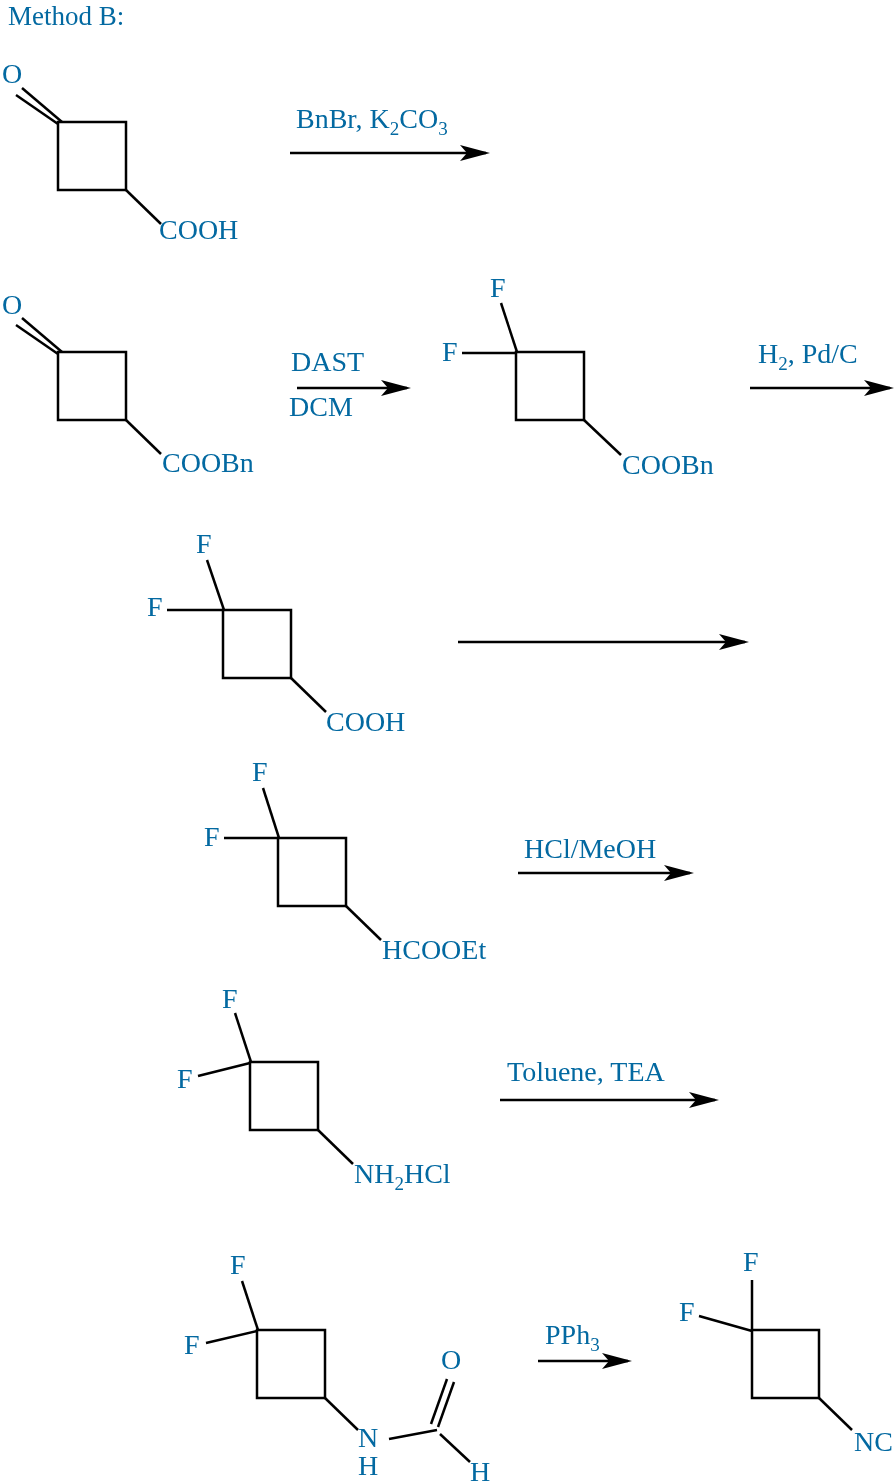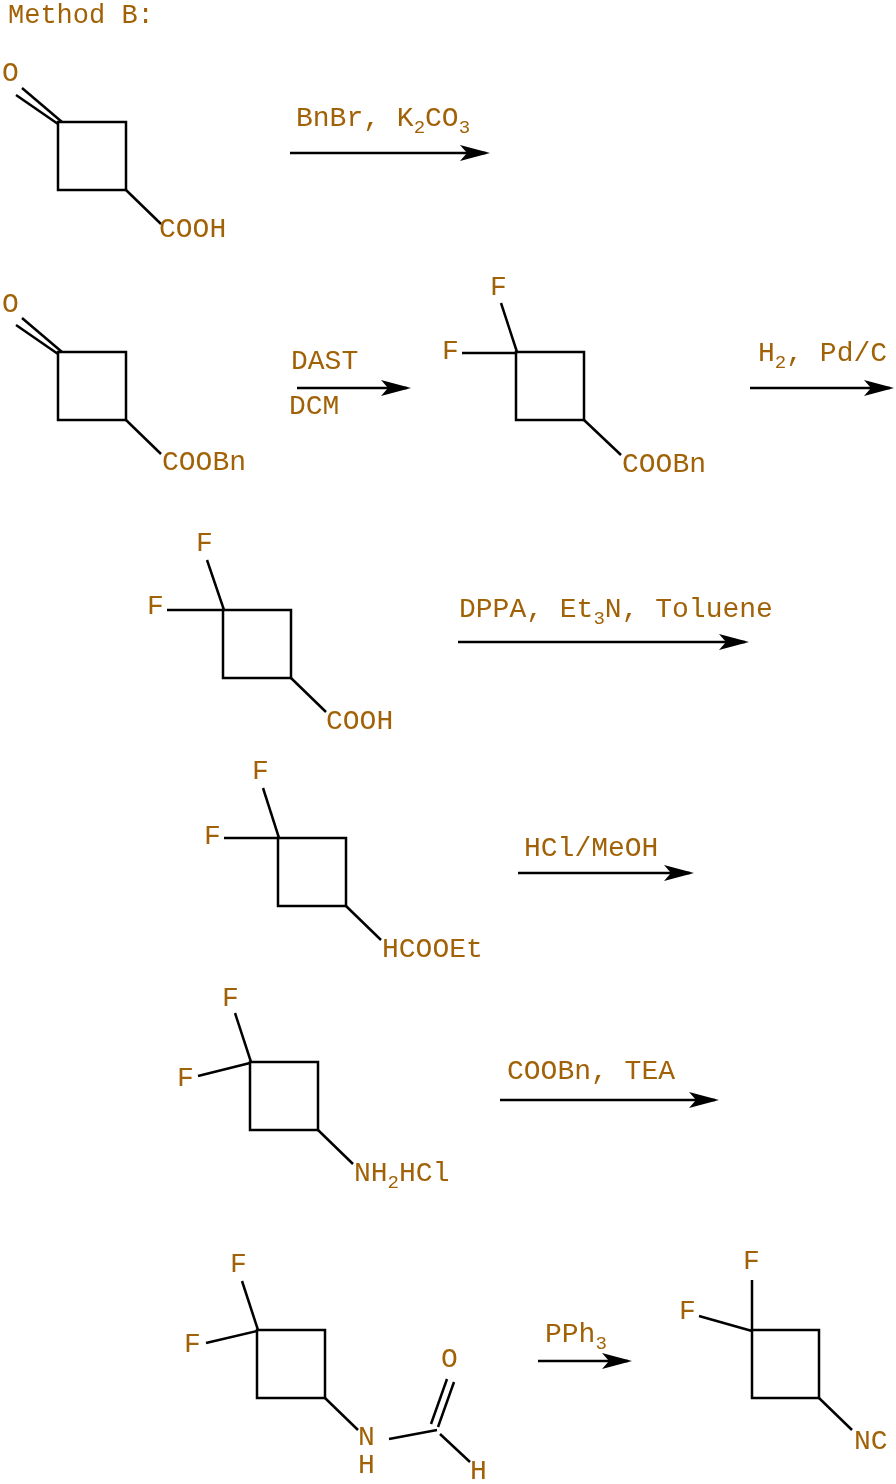--- a/index.html
+++ b/index.html
@@ -1,22 +1,22 @@
 <!DOCTYPE html>
 <html><head>
 <meta charset="utf-8">
 <style>
   html, body { margin: 0; padding: 0; background: #ffffff; }
   #canvas {
     position: relative;
     width: 896px;
     height: 1484px;
     background: #ffffff;
-    font-family: Liberation Mono, monospace;
-    color: #a16207;
+    font-family: Liberation Serif, serif;
+    color: #0369a1;
     overflow: hidden;
   }
   #drawing { position: absolute; left: 0; top: 0; }
   #drawing line, #drawing rect {
     stroke: #000;
     stroke-width: 2.5;
     fill: none;
     stroke-linecap: butt;
   }
   .lbl {
@@ -152,33 +152,32 @@
   <div class="lbl" style="left:490px; top:274px">F</div>
   <div class="lbl" style="left:442px; top:338px">F</div>
   <div class="lbl" style="left:622px; top:451px">COOBn</div>
 
   <div class="lbl" style="left:758px; top:340px"><span>H</span><sub>2</sub><span>, Pd/C</span></div>
 
   <div class="lbl" style="left:196px; top:530px">F</div>
   <div class="lbl" style="left:147px; top:593px">F</div>
   <div class="lbl" style="left:326px; top:708px">COOH</div>
 
-  <div class="lbl" style="left:459px; top:596px"><span>DPPA, Et</span><sub>3</sub><span>N, Toluene</span></div>
 
   <div class="lbl" style="left:252px; top:758px">F</div>
   <div class="lbl" style="left:204px; top:823px">F</div>
   <div class="lbl" style="left:382px; top:936px">HCOOEt</div>
 
   <div class="lbl" style="left:524px; top:835px">HCl/MeOH</div>
 
   <div class="lbl" style="left:222px; top:985px">F</div>
   <div class="lbl" style="left:177px; top:1065px">F</div>
   <div class="lbl" style="left:354px; top:1160px"><span>NH</span><sub>2</sub><span>HCl</span></div>
 
-  <div class="lbl" style="left:507px; top:1058px">COOBn, TEA</div>
+  <div class="lbl" style="left:507px; top:1058px">Toluene, TEA</div>
 
   <div class="lbl" style="left:230px; top:1251px">F</div>
   <div class="lbl" style="left:184px; top:1331px">F</div>
   <div class="lbl" style="left:358px; top:1424px">N</div>
   <div class="lbl" style="left:358px; top:1452px">H</div>
   <div class="lbl" style="left:441px; top:1346px">O</div>
   <div class="lbl" style="left:470px; top:1458px">H</div>
 
   <div class="lbl" style="left:545px; top:1321px"><span>PPh</span><sub>3</sub></div>
 

